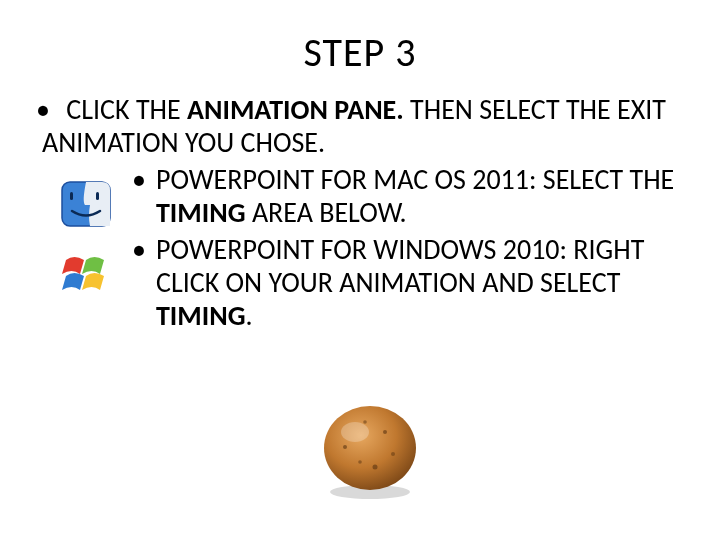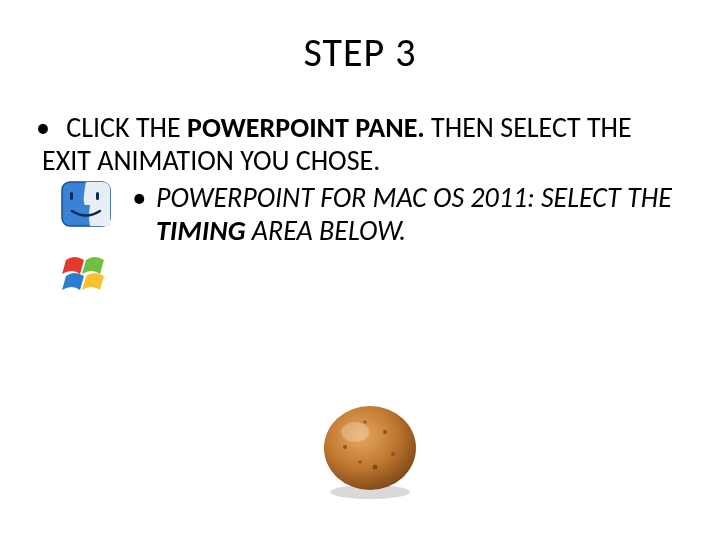--- a/index.html
+++ b/index.html
@@ -16,21 +16,21 @@
     height: 540px;
     position: relative;
     box-sizing: border-box;
     padding: 28px 36px 0 36px;
   }
   .title {
     text-align: center;
     font-size: 40px;
     font-weight: 400;
     letter-spacing: 1px;
-    margin: 0 0 34px 0;
+    margin: 0 0 16px 0;
   }
   .main-list {
     list-style: none;
     padding: 0;
     margin: 0 0 0 6px;
     font-size: 28px;
     line-height: 1.18;
   }
   .main-list > li::before {
     content: "•";
@@ -40,21 +40,20 @@
   }
   .sub-list {
     list-style: none;
     padding: 0;
     margin: 4px 0 0 90px;
   }
   .sub-list > li {
     position: relative;
     padding-left: 24px;
     margin-bottom: 4px;
-    font-style: italic;
   }
   .sub-list > li::before {
     content: "•";
     position: absolute;
     left: 0;
     top: 0;
   }
   .icon-holder {
     position: absolute;
     left: 60px;
@@ -75,24 +74,27 @@
 </style>
 </head>
 <body>
 
 <div class="slide">
 
   <h1 class="title">STEP 3</h1>
 
   <ul class="main-list">
     <li>
-      <span>CLICK THE </span><b>POWERPOINT PANE.</b><span> THEN SELECT THE EXIT ANIMATION YOU CHOSE.</span>
+      <span>CLICK THE </span><b>ANIMATION PANE.</b><span> THEN SELECT THE EXIT ANIMATION YOU CHOSE.</span>
       <ul class="sub-list">
         <li>
           <span>POWERPOINT FOR MAC OS 2011: SELECT THE </span><b>TIMING</b><span> AREA BELOW.</span>
+        </li>
+        <li>
+          <span>POWERPOINT FOR WINDOWS 2010: RIGHT CLICK ON YOUR ANIMATION AND SELECT </span><b>TIMING</b><span>.</span>
         </li>
       </ul>
     </li>
   </ul>
 
   <div class="icon-holder mac">
     <svg viewBox="0 0 52 52" width="52" height="52">
       <rect x="2" y="4" width="48" height="44" rx="8" fill="#3b82d6" stroke="#1d4f9e" stroke-width="1.5"></rect>
       <path d="M26 4 Q22 24 25 27 L30 27 Q28 38 30 48 L50 48 Q50 48 50 40 L50 12 Q50 4 42 4 Z" fill="#e8eef5"></path>
       <rect x="10" y="14" width="3" height="8" rx="1.5" fill="#0b2a55"></rect>

